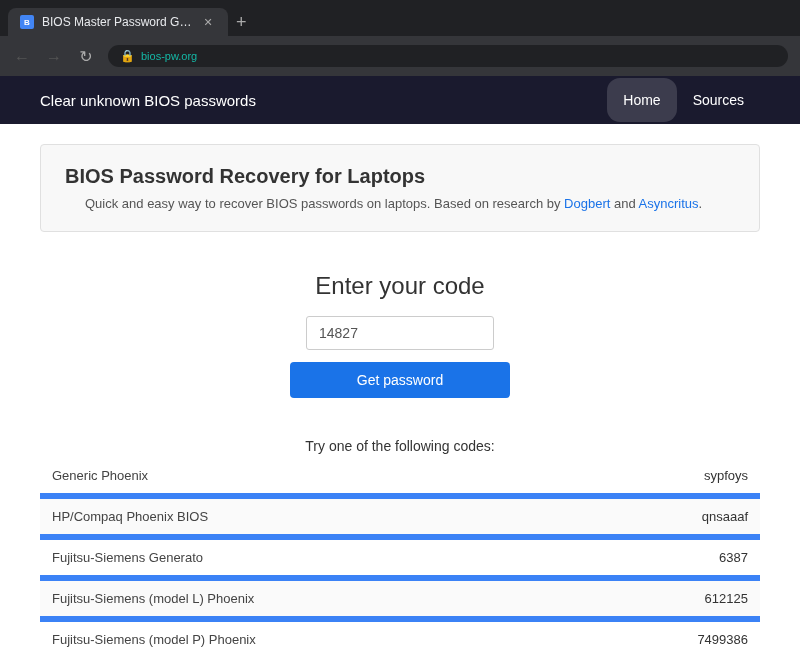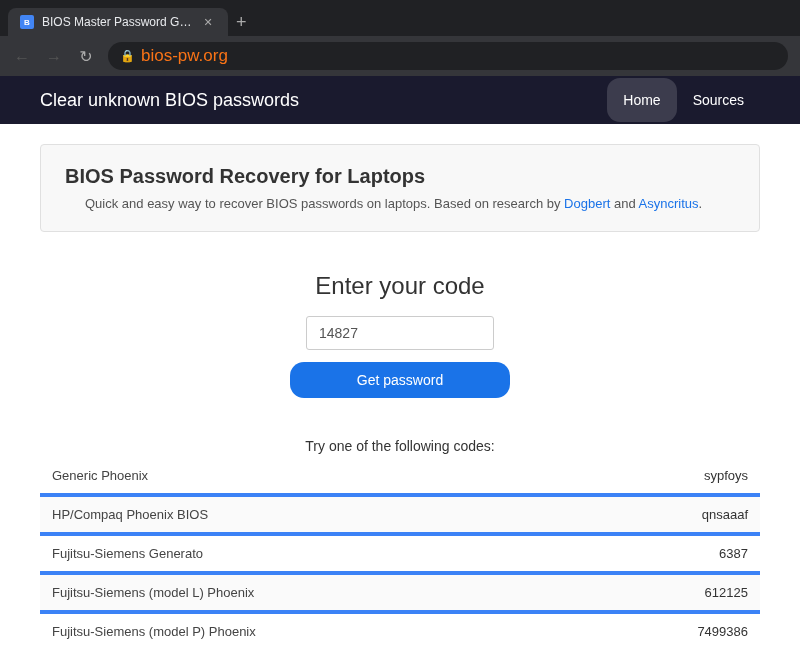--- a/index.html
+++ b/index.html
@@ -72,39 +72,39 @@
       border: none;
       border-radius: 20px;
       padding: 4px 12px;
       color: #e8eaed;
       font-size: 13px;
       display: flex;
       align-items: center;
       gap: 6px;
     }
     .lock-icon { color: #aaa; font-size: 12px; }
-    .url-text { color: #f97316; font-size: 17px; }
+    .url-text { color: #14b8a6; font-size: 11px; }
 
     
     .website {
       background: #fff;
       min-height: 571px;
     }
 
     
     .site-nav {
       background: #1a1a2e;
       display: flex;
       align-items: center;
       padding: 0 40px;
       height: 48px;
     }
     .site-title {
       color: #fff;
-      font-size: 18px;
+      font-size: 15px;
       font-weight: normal;
       flex: 1;
     }
     .nav-links {
       display: flex;
       gap: 0;
     }
     .nav-link {
       color: #fff;
       padding: 14px 16px;
@@ -159,21 +159,21 @@
       border-radius: 3px;
       font-size: 14px;
       color: #555;
       display: block;
       margin: 0 auto 12px auto;
     }
     .get-password-btn {
       background: #1a73e8;
       color: #fff;
       border: none;
-      border-radius: 14px;
+      border-radius: 4px;
       padding: 10px 40px;
       font-size: 14px;
       cursor: pointer;
       display: block;
       margin: 0 auto;
       width: 220px;
     }
 
     
     .results-section {
@@ -185,21 +185,21 @@
       font-weight: normal;
       color: #333;
       margin-bottom: 4px;
     }
     .results-table {
       width: 100%;
       border-collapse: collapse;
       text-align: left;
     }
     .results-table tr {
-      border-bottom: 4px solid #3b82f6;
+      border-bottom: 6px solid #3b82f6;
     }
     .results-table td {
       padding: 10px 12px;
       font-size: 13px;
       color: #444;
     }
     .results-table td:last-child {
       text-align: right;
       color: #333;
     }

